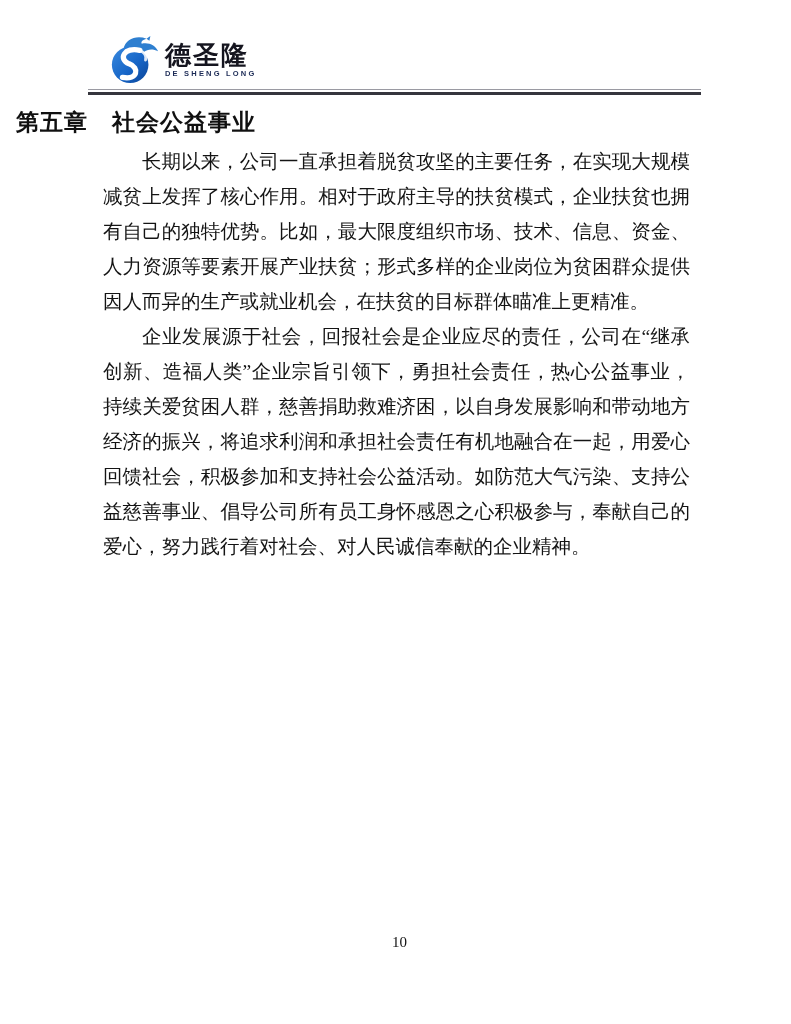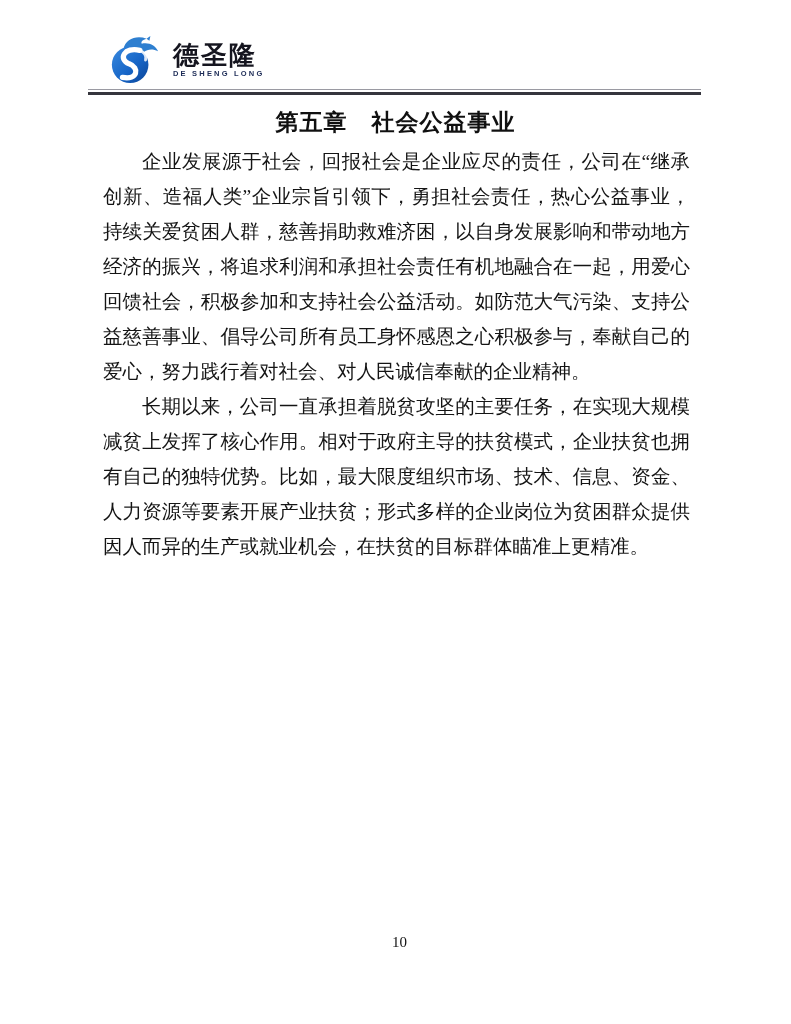--- a/index.html
+++ b/index.html
@@ -27,21 +27,21 @@
     display: flex;
     align-items: center;
     margin-bottom: -2px;
   }
   .logo-mark {
     width: 52px;
     height: 52px;
     flex: 0 0 auto;
   }
   .logo-text {
-    margin-left: 13px;
+    margin-left: 5px;
     line-height: 1;
   }
   .brand-cn {
     font-family: "Liberation Sans", "DejaVu Sans", sans-serif;
     font-weight: 900;
     font-size: 26px;
     letter-spacing: 2px;
     color: #15151f;
   }
   .brand-en {
@@ -63,22 +63,22 @@
   }
   
   .rule {
     margin: 0 90px 0 88px;
     height: 2px;
     border-top: 1.5px solid #9a9aa2;
     border-bottom: 3px solid #35353d;
   }
   
   .title {
-    margin: 12px 0 6px 0;
-    text-align: center;
+    margin: 12px 0 6px 16px;
+    text-align: left;
     font-size: 23px;
     font-weight: bold;
     color: #101010;
     letter-spacing: 1px;
   }
   
   .doc-body {
     padding: 0 101px 0 103px;
     font-size: 19.5px;
     line-height: 35px;
@@ -129,21 +129,21 @@
         <div class="brand-en">DE SHENG LONG</div>
       </div>
     </div>
   </header>
 
   <div class="rule"></div>
 
   <h1 class="title">第五章　社会公益事业</h1>
 
   <main class="doc-body">
+    <p>长期以来，公司一直承担着脱贫攻坚的主要任务，在实现大规模减贫上发挥了核心作用。相对于政府主导的扶贫模式，企业扶贫也拥有自己的独特优势。比如，最大限度组织市场、技术、信息、资金、人力资源等要素开展产业扶贫；形式多样的企业岗位为贫困群众提供因人而异的生产或就业机会，在扶贫的目标群体瞄准上更精准。</p>
     <p>企业发展源于社会，回报社会是企业应尽的责任，公司在“继承创新、造福人类”企业宗旨引领下，勇担社会责任，热心公益事业，持续关爱贫困人群，慈善捐助救难济困，以自身发展影响和带动地方经济的振兴，将追求利润和承担社会责任有机地融合在一起，用爱心回馈社会，积极参加和支持社会公益活动。如防范大气污染、支持公益慈善事业、倡导公司所有员工身怀感恩之心积极参与，奉献自己的爱心，努力践行着对社会、对人民诚信奉献的企业精神。</p>
-    <p>长期以来，公司一直承担着脱贫攻坚的主要任务，在实现大规模减贫上发挥了核心作用。相对于政府主导的扶贫模式，企业扶贫也拥有自己的独特优势。比如，最大限度组织市场、技术、信息、资金、人力资源等要素开展产业扶贫；形式多样的企业岗位为贫困群众提供因人而异的生产或就业机会，在扶贫的目标群体瞄准上更精准。</p>
   </main>
 
   <footer class="footer">
     <span>10</span>
   </footer>
 
 </div>
 
 </body></html>

